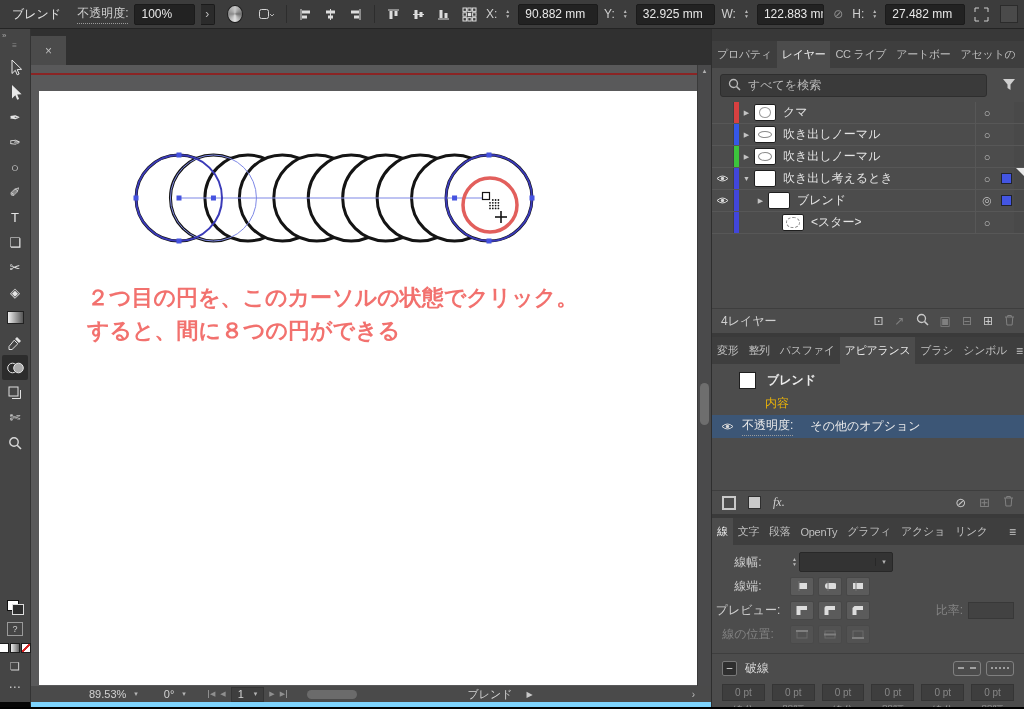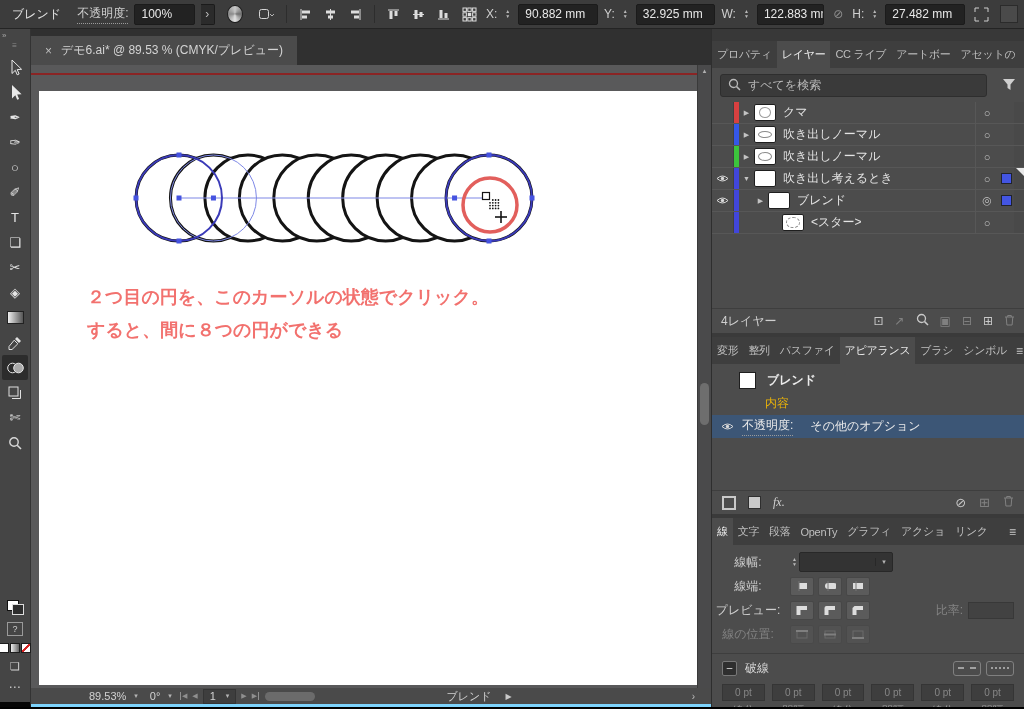--- a/index.html
+++ b/index.html
@@ -58,29 +58,29 @@
   .center{flex:1;display:flex;flex-direction:column;min-width:0;}
   .tabbar{height:36px;flex:none;background:#303030;display:flex;align-items:flex-end;padding-left:0;}
   .doc-tab{height:29px;background:#4b4b4b;display:flex;align-items:center;gap:9px;padding:0 14px;
            color:#d4d4d4;font-size:12px;}
   .doc-close{color:#bdbdbd;font-size:12px;}
 
   .canvas{flex:1;position:relative;background:#59595a;overflow:hidden;}
   .bleed-line{position:absolute;left:0;right:13px;top:8px;height:2px;background:#8a2424;}
   .artboard{position:absolute;left:8px;top:26px;width:660px;height:594px;background:#ffffff;}
   #blend-svg{position:absolute;left:0;top:0;}
-  .annotation{position:absolute;left:48px;top:190px;font-weight:800;font-size:18px;line-height:33px;
+  .annotation{position:absolute;left:48px;top:190px;font-weight:800;font-size:22px;line-height:33px;
               letter-spacing:0px;}
   .vscroll{position:absolute;right:0;top:0;bottom:0;width:13px;background:#4a4a4b;border-left:1px solid #3a3a3a;}
   .vscroll .up{position:absolute;top:2px;left:0;right:0;text-align:center;font-size:7px;color:#b0b0b0;}
   .vscroll .vthumb{position:absolute;left:2px;right:2px;top:318px;height:42px;background:#6e6e6e;border-radius:5px;}
 
   
-  .statusbar{height:16px;flex:none;background:#4a4a4a;border-bottom:5px solid #7dd3fc;display:flex;
-             align-items:center;gap:2px;padding-left:58px;font-size:11px;color:#d2d2d2;}
+  .statusbar{height:16px;flex:none;background:#4a4a4a;border-bottom:7px solid #7dd3fc;display:flex;
+             align-items:center;gap:16px;padding-left:58px;font-size:11px;color:#d2d2d2;}
   .sb-dd{display:flex;align-items:center;gap:8px;}
   .sb-chev{font-size:7px;color:#b5b5b5;}
   .sb-nav{font-size:7px;color:#8f8f8f;display:flex;align-items:center;gap:5px;margin-left:6px;}
   .sb-nav .bar-l{border-left:1px solid #8f8f8f;padding-left:1px;}
   .sb-nav .bar-r{border-right:1px solid #8f8f8f;padding-right:1px;}
   .sb-page{background:#3e3e3e;border:1px solid #343434;height:13px;display:flex;align-items:center;
            gap:10px;padding:0 6px;}
   .sb-track{flex:1;align-self:stretch;position:relative;display:flex;align-items:center;margin-right:14px;}
   .sb-pill{width:50px;height:9px;background:#6b6b6b;border-radius:5px;margin-left:4px;}
   .sb-center{position:absolute;left:50%;transform:translateX(-50%);display:flex;align-items:center;gap:14px;}
@@ -378,21 +378,20 @@
         </span>
         <span class="dmode">❏</span>
         <span class="moredots">⋯</span>
       </div>
     </div>
 
     <div class="center">
       <div class="tabbar">
         <div class="doc-tab">
           <span class="doc-close">×</span>
-          <span>デモ6.ai* @ 89.53 % (CMYK/プレビュー)</span>
         </div>
       </div>
 
       <div class="canvas">
         <div class="bleed-line"></div>
         <div class="artboard">
           <svg id="blend-svg" width="660" height="300" viewBox="0 0 660 300">
               <circle cx="140" cy="107" r="43" fill="#ffffff" stroke="#141414" stroke-width="3"></circle>
               <circle cx="174.44444444444446" cy="107" r="43" fill="#ffffff" stroke="#141414" stroke-width="3"></circle>
               <circle cx="208.88888888888889" cy="107" r="43" fill="#ffffff" stroke="#141414" stroke-width="3"></circle>

